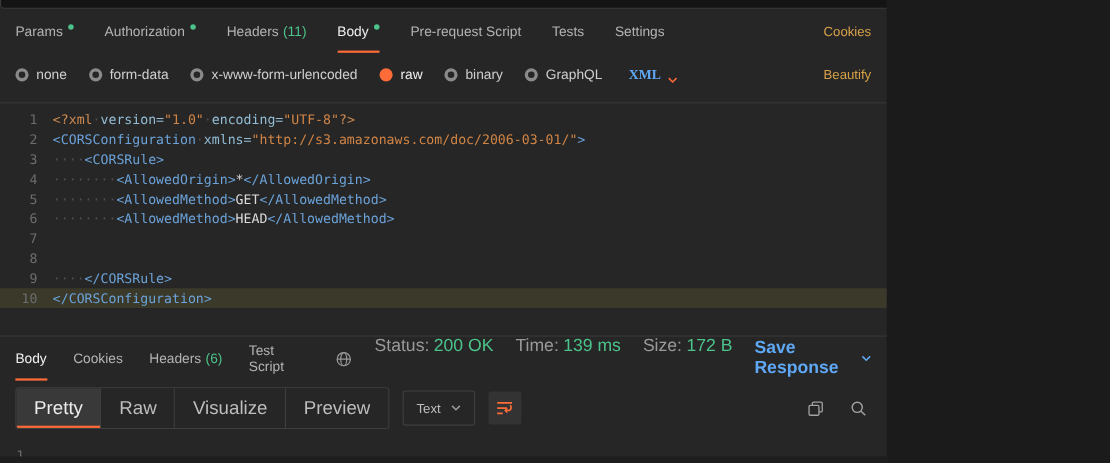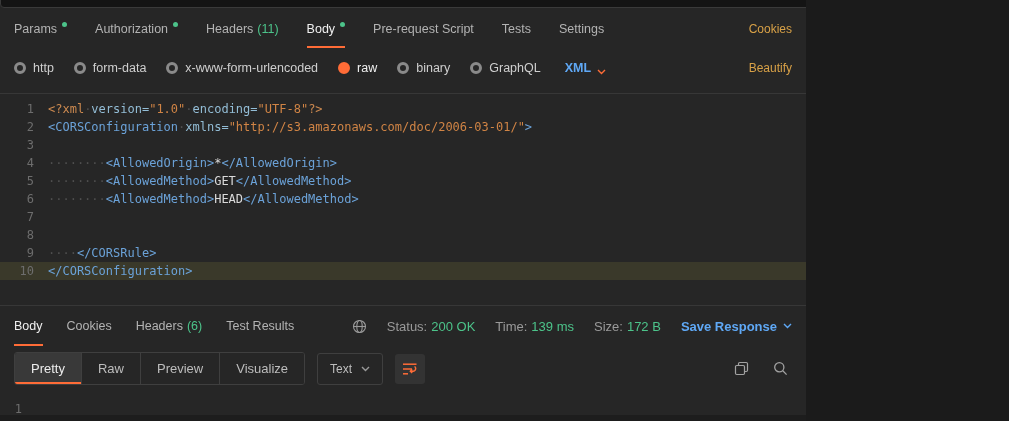--- a/index.html
+++ b/index.html
@@ -26,21 +26,21 @@
   .link-amber{color:var(--link-amber,#d8a147);font-size:12px;}
   .right-link{position:absolute;right:14px;top:0;bottom:0;display:flex;align-items:center;}
 
   
   .body-type-row{position:absolute;top:50px;left:0;right:0;height:36px;display:flex;align-items:center;
                  padding:0 14px;gap:20px;font-size:12.5px;}
   .option{display:flex;align-items:center;gap:7px;color:#cfcfcf;}
   .radio{width:12px;height:12px;border-radius:50%;border:3px solid #8a8a8a;box-sizing:border-box;flex:none;}
   .option.selected .radio{border-color:var(--accent-orange,#ff6c37);background:var(--accent-orange,#ff6c37);}
   .option.selected{color:#f0f0f0;}
-  .lang-select{display:flex;align-items:flex-end;gap:6px;color:var(--link-blue,#5fa8f5);margin-left:4px;font-weight:600;}
+  .lang-select{display:flex;align-items:flex-end;gap:6px;color:var(--link-blue,#5fa8f5);margin-left:4px;font-weight:600;font-family:Liberation Serif, serif;}
   .lang-select .chev{color:var(--accent-orange,#ff6c37);display:flex;}
 
   
   .request-editor{position:absolute;top:93px;left:0;width:1009px;height:213px;box-sizing:border-box;
                   border-top:1px solid #373737;border-bottom:1px solid #373737;background:#262626;
                   font-family:"DejaVu Sans Mono",monospace;font-size:12px;line-height:18px;padding-top:6px;}
   .code-line{display:flex;height:18px;}
   .code-line.active{background:#3a392a;}
   .gutter{flex:none;width:34px;text-align:right;padding-right:14px;color:#6d6d6d;user-select:none;}
   .code{white-space:pre;}
@@ -48,29 +48,29 @@
   .c-str{color:#d08445}.c-txt{color:#dadada}.c-ws{color:#4f4f4f}
   .scroll-thumb{position:absolute;right:2px;top:160px;width:5px;height:46px;background:#c9c9c9;border-radius:2px;}
 
   
   .response{position:absolute;top:306px;left:0;right:0;bottom:0;}
   .resp-tabs{display:flex;align-items:stretch;height:40px;padding:0 14px;font-size:12.5px;}
   .resp-tab{display:flex;align-items:center;margin-right:24px;color:#b3b3b3;position:relative;}
   .resp-tab.active{color:#f0f0f0;}
   .resp-tab.active::after{content:"";position:absolute;left:0;right:0;bottom:0;height:2px;
                           background:var(--accent-orange,#ff6c37);}
-  .resp-meta{margin-left:auto;display:flex;align-items:center;gap:20px;font-size:13px;}
+  .resp-meta{margin-left:auto;display:flex;gap:20px;font-size:16px;}
   .stat{color:#9a9a9a;white-space:nowrap;}
   .stat .val{color:var(--success-green,#4cc38a);margin-left:4px;}
   .save-response{color:var(--link-blue,#5fa8f5);display:flex;align-items:center;gap:6px;font-weight:600;}
   .icon{display:flex;align-items:center;}
 
   .resp-toolbar{display:flex;align-items:center;padding:6px 14px;gap:12px;}
   .segmented{display:flex;border:1px solid #3f3f3f;border-radius:3px;overflow:hidden;}
-  .seg{padding:8px 16px;font-size:13px;color:#bdbdbd;border-right:1px solid #3f3f3f;
+  .seg{padding:8px 16px;font-size:17px;color:#bdbdbd;border-right:1px solid #3f3f3f;
        position:relative;background:#262626;}
   .seg:last-child{border-right:none;}
   .seg.active{background:#393939;color:#ececec;}
   .seg.active::after{content:"";position:absolute;left:0;right:0;bottom:0;height:2px;
                      background:var(--accent-orange,#ff6c37);}
   .format-select{display:flex;align-items:center;gap:9px;border:1px solid #3f3f3f;border-radius:3px;
                  padding:8px 12px;font-size:12px;color:#bdbdbd;}
   .wrap-button{width:30px;height:30px;border-radius:3px;display:flex;align-items:center;
                justify-content:center;background:#333333;}
   .resp-icons{margin-left:auto;display:flex;align-items:center;gap:24px;padding-right:4px;}
@@ -117,21 +117,21 @@
       <span>Settings</span>
     </div>
     <div class="right-link">
       <span class="link-amber">Cookies</span>
     </div>
   </div>
 
   <div class="body-type-row">
     <div class="option">
       <span class="radio"></span>
-      <span>http</span>
+      <span>none</span>
     </div>
     <div class="option">
       <span class="radio"></span>
       <span>form-data</span>
     </div>
     <div class="option">
       <span class="radio"></span>
       <span>x-www-form-urlencoded</span>
     </div>
     <div class="option selected">
@@ -164,20 +164,21 @@
         <div class="code-line">
           <span class="gutter">1</span>
           <span class="code"><span class="c-pi">&lt;?xml</span><span class="c-ws">·</span><span class="c-attr">version=</span><span class="c-str">"1.0"</span><span class="c-ws">·</span><span class="c-attr">encoding=</span><span class="c-str">"UTF-8"</span><span class="c-pi">?&gt;</span></span>
         </div>
         <div class="code-line">
           <span class="gutter">2</span>
           <span class="code"><span class="c-tag">&lt;CORSConfiguration</span><span class="c-ws">·</span><span class="c-attr">xmlns=</span><span class="c-str">"http://s3.amazonaws.com/doc/2006-03-01/"</span><span class="c-tag">&gt;</span></span>
         </div>
         <div class="code-line">
           <span class="gutter">3</span>
+          <span class="code"><span class="c-ws">····</span><span class="c-tag">&lt;CORSRule&gt;</span></span>
         </div>
         <div class="code-line">
           <span class="gutter">4</span>
           <span class="code"><span class="c-ws">········</span><span class="c-tag">&lt;AllowedOrigin&gt;</span><span class="c-txt">*</span><span class="c-tag">&lt;/AllowedOrigin&gt;</span></span>
         </div>
         <div class="code-line">
           <span class="gutter">5</span>
           <span class="code"><span class="c-ws">········</span><span class="c-tag">&lt;AllowedMethod&gt;</span><span class="c-txt">GET</span><span class="c-tag">&lt;/AllowedMethod&gt;</span></span>
         </div>
         <div class="code-line">
@@ -208,21 +209,21 @@
         <span>Body</span>
       </div>
       <div class="resp-tab">
         <span>Cookies</span>
       </div>
       <div class="resp-tab">
         <span>Headers</span>
         <span class="count">(6)</span>
       </div>
       <div class="resp-tab">
-        <span>Test Results</span>
+        <span>Test Script</span>
       </div>
 
       <div class="resp-meta">
         <span class="icon">
           <svg width="15" height="15" viewBox="0 0 15 15" fill="none" stroke="#9a9a9a" stroke-width="1.1">
             <circle cx="7.5" cy="7.5" r="6"></circle>
               <ellipse cx="7.5" cy="7.5" rx="2.7" ry="6"></ellipse>
               <path d="M1.5 7.5h12"></path>
           </svg>
         </span>
@@ -243,22 +244,22 @@
               </svg>
           </span>
         </span>
       </div>
     </div>
 
     <div class="resp-toolbar">
       <div class="segmented">
         <div class="seg active">Pretty</div>
         <div class="seg">Raw</div>
+        <div class="seg">Visualize</div>
         <div class="seg">Preview</div>
-        <div class="seg">Visualize</div>
       </div>
       <div class="format-select">
         <span>Text</span>
         <span class="icon" style="color:#9a9a9a">
           <svg width="9" height="6" viewBox="0 0 9 6">
               <path d="M1 1l3.5 3.5L8 1" stroke="currentColor" fill="none" stroke-width="1.4"></path>
             </svg>
         </span>
       </div>
       <div class="wrap-button">

